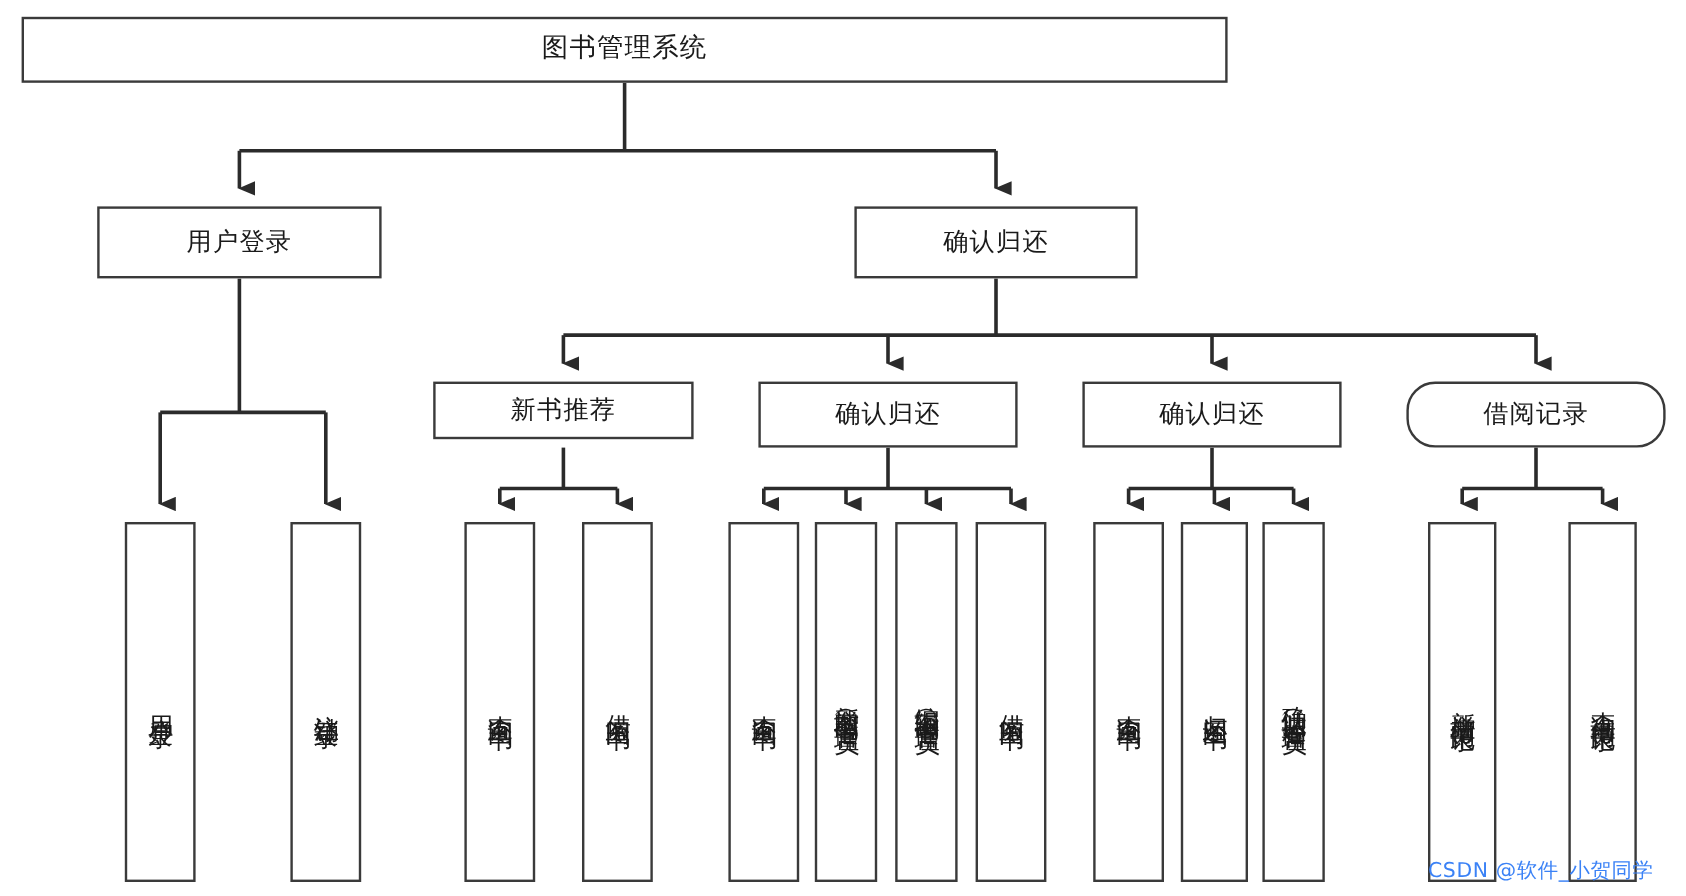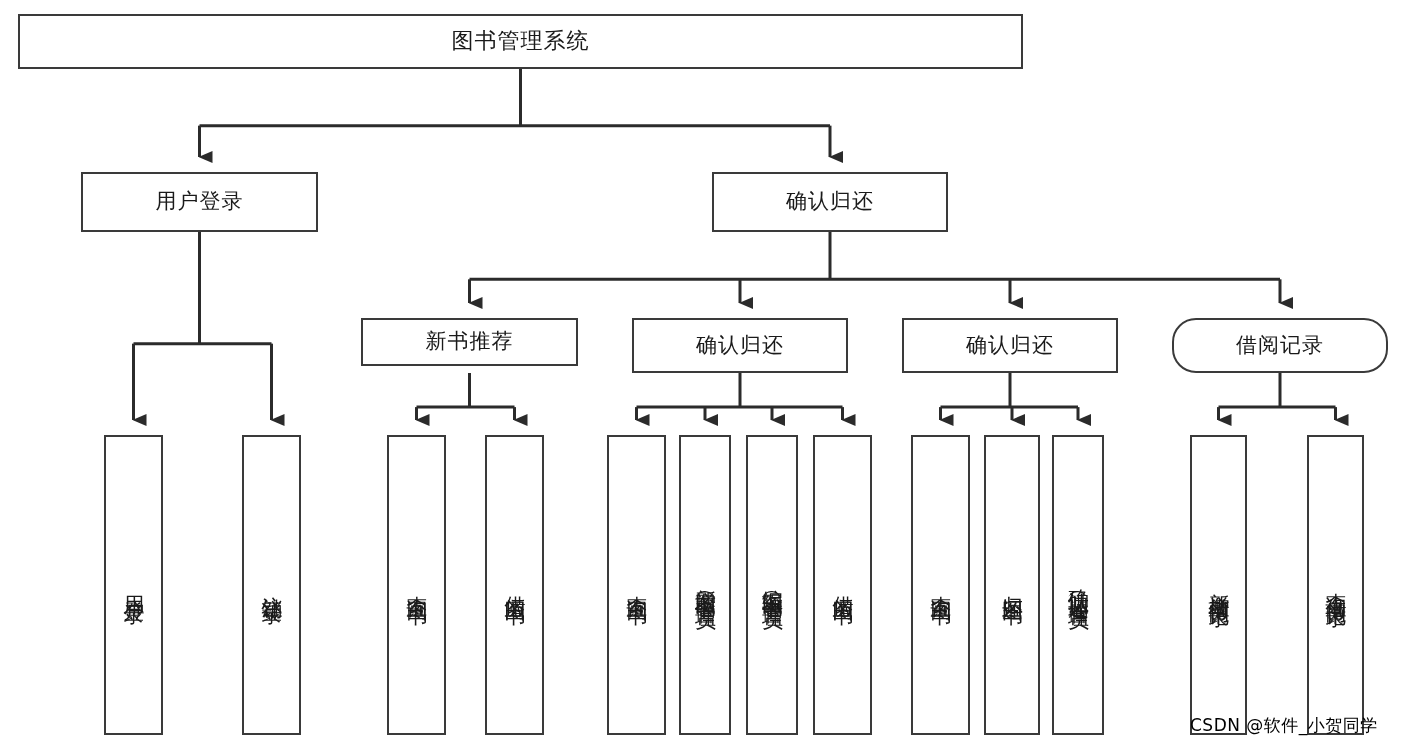--- a/index.html
+++ b/index.html
@@ -57,21 +57,21 @@
     padding: 4px 0;
   }
   .node-v .vtext {
     writing-mode: vertical-rl;
     text-orientation: upright;
     display: block;
   }
   .watermark {
     position: absolute;
     font-size: 17px;
-    color: #000000;
+    color: #3b82f6;
     white-space: nowrap;
     letter-spacing: 0.5px;
     user-select: none;
   }
 </style>
 </head>
 <body>
 
 <div id="canvas">
 

